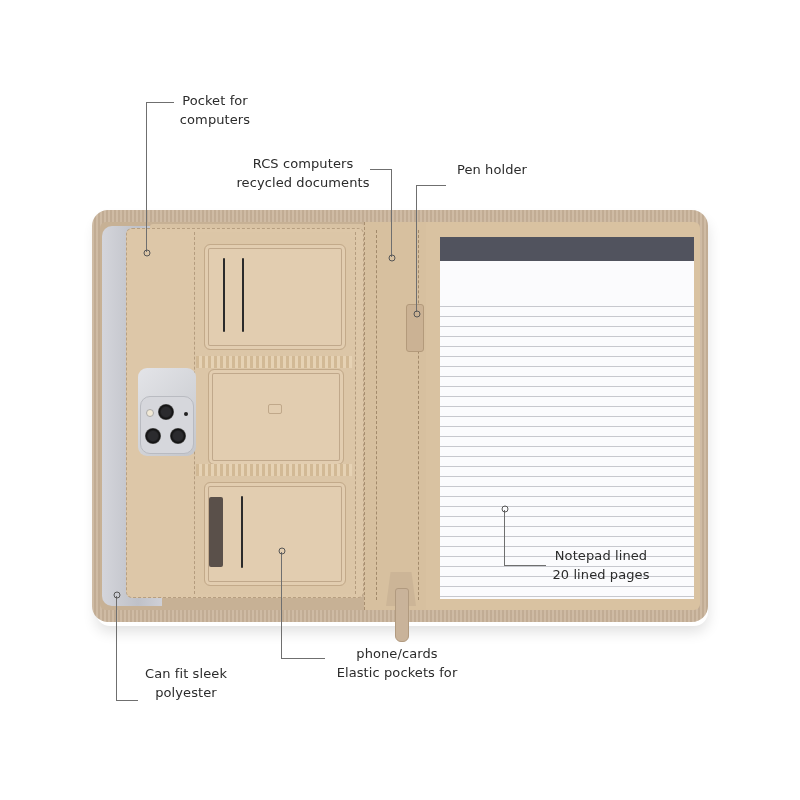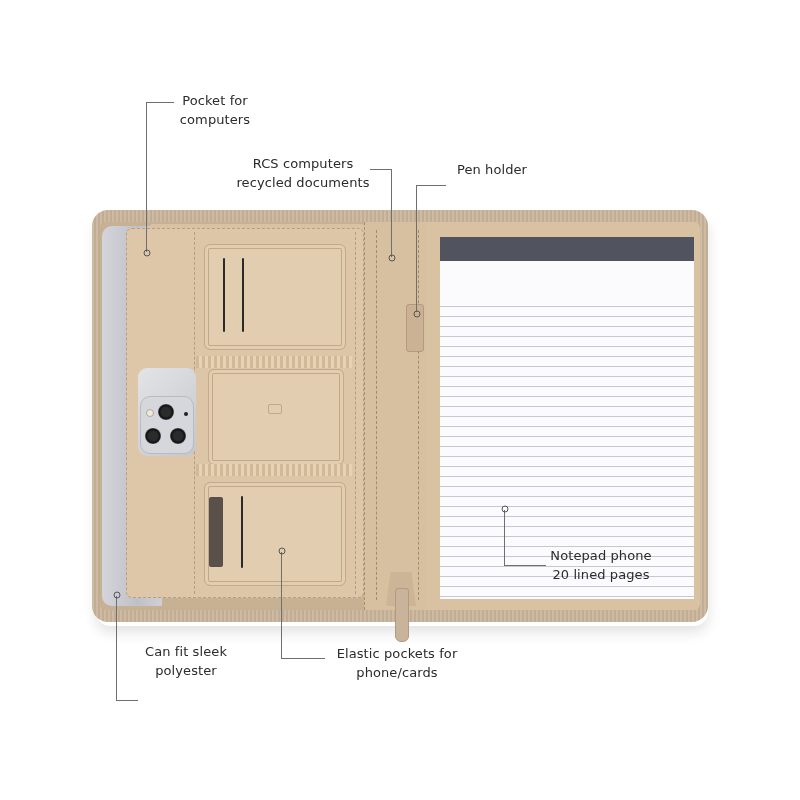--- a/index.html
+++ b/index.html
@@ -167,31 +167,31 @@
 <div class="line" style="left:416px;top:185px;width:1px;height:127px;"></div>
 <div class="dot" style="left:417px;top:314px;"></div>
 <div class="label" style="left:450px;top:160px;width:84px;">
   <div>Pen holder</div>
 </div>
 
 <div class="line" style="left:504px;top:510px;width:1px;height:55px;"></div>
 <div class="line" style="left:504px;top:565px;width:42px;height:1px;"></div>
 <div class="dot" style="left:505px;top:509px;"></div>
 <div class="label" style="left:545px;top:546px;width:112px;">
-  <div>Notepad phone</div>
+  <div>Notepad lined</div>
   <div>20 lined pages</div>
 </div>
 
 <div class="line" style="left:281px;top:552px;width:1px;height:106px;"></div>
 <div class="line" style="left:281px;top:658px;width:44px;height:1px;"></div>
 <div class="dot" style="left:282px;top:551px;"></div>
 <div class="label" style="left:326px;top:644px;width:142px;">
+  <div>phone/cards</div>
   <div>Elastic pockets for</div>
-  <div>phone/cards</div>
 </div>
 
 <div class="line" style="left:116px;top:596px;width:1px;height:104px;"></div>
 <div class="line" style="left:116px;top:700px;width:22px;height:1px;"></div>
 <div class="dot" style="left:117px;top:595px;"></div>
-<div class="label" style="left:138px;top:642px;width:96px;">
+<div class="label" style="left:138px;top:664px;width:96px;">
   <div>Can fit sleek</div>
   <div>polyester</div>
 </div>
 
 </body></html>

